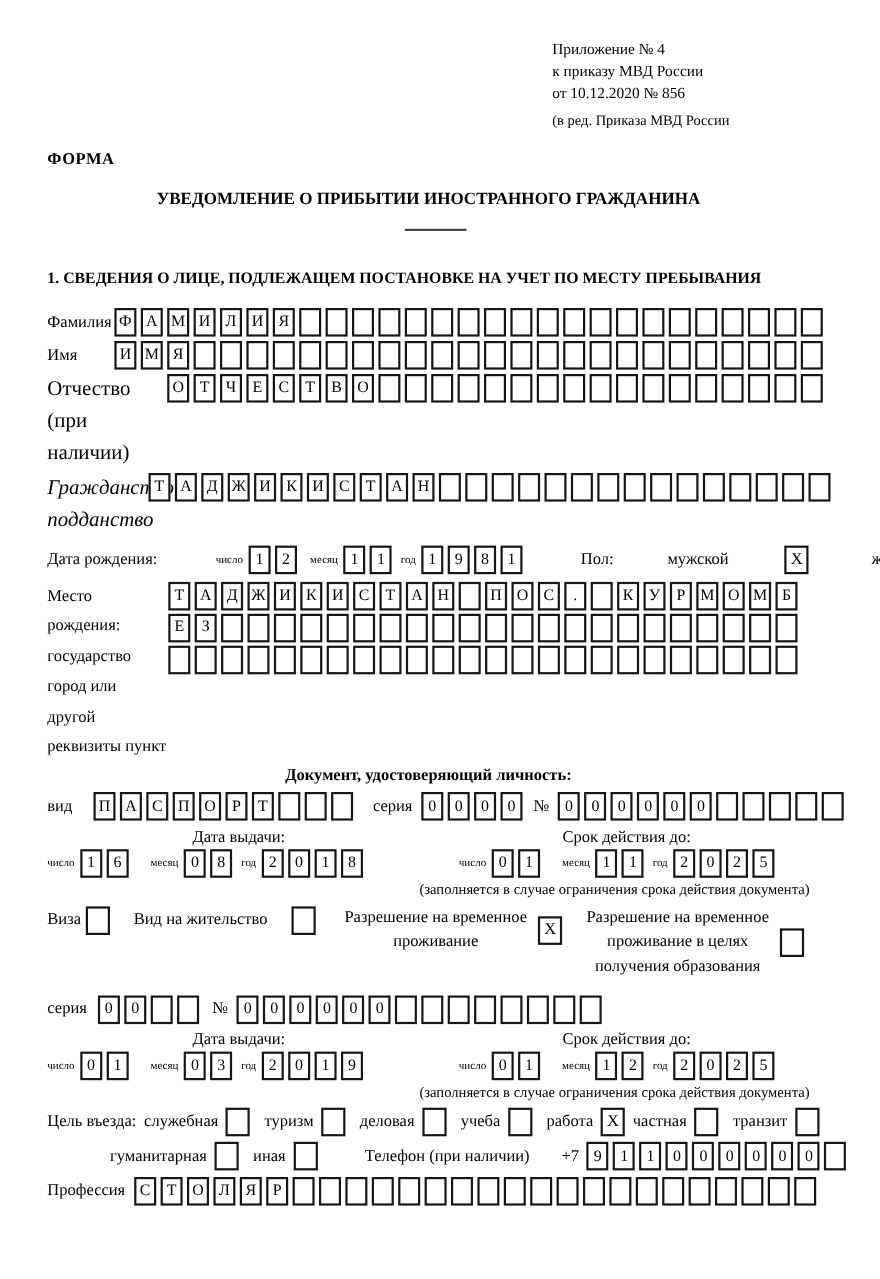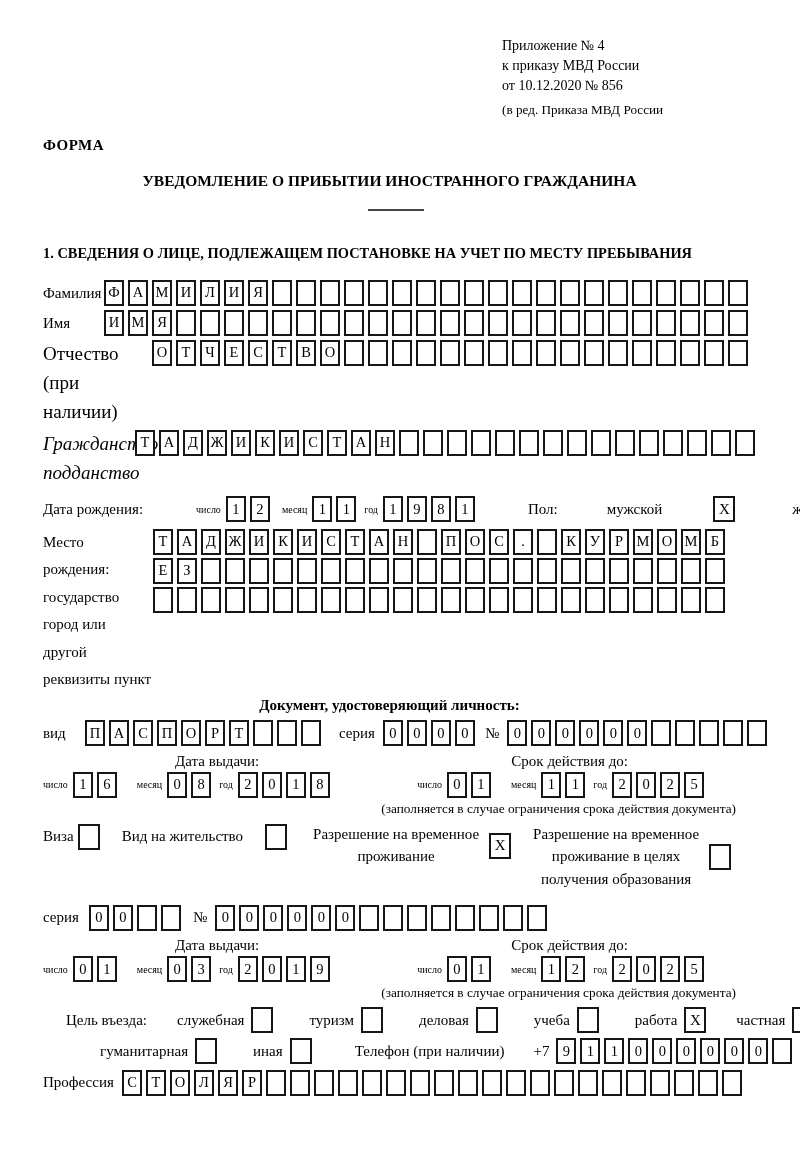--- a/index.html
+++ b/index.html
@@ -42,21 +42,21 @@
   .note-right{font-size:13.3px;text-align:right;margin:1px 0 6px 0;}
 
   .intro{font-size:15px;line-height:1.85;margin-top:6px;}
   .optrow{display:flex;align-items:flex-start;margin:4px 0 14px 0;}
   .opt{display:flex;align-items:center;}
   .opt .olbl{font-size:15px;line-height:1.5;}
   .opt .center{text-align:center;}
   .opt .chk{margin-left:10px;margin-top:1px;}
 
   .purpose-row{display:flex;align-items:center;margin-bottom:5px;flex-wrap:nowrap;}
-  .purpose-row .plbl{font-size:15px;margin-right:7px;white-space:nowrap;margin-left:23px;}
+  .purpose-row .plbl{font-size:15px;margin-right:7px;white-space:nowrap;}
   .purpose-row .chk{margin-right:13px;}
 </style>
 </head>
 <body>
 
 <div class="page">
 
   <div class="hdr-block">
     <div>Приложение № 4</div>
     <div>к приказу МВД России</div>

